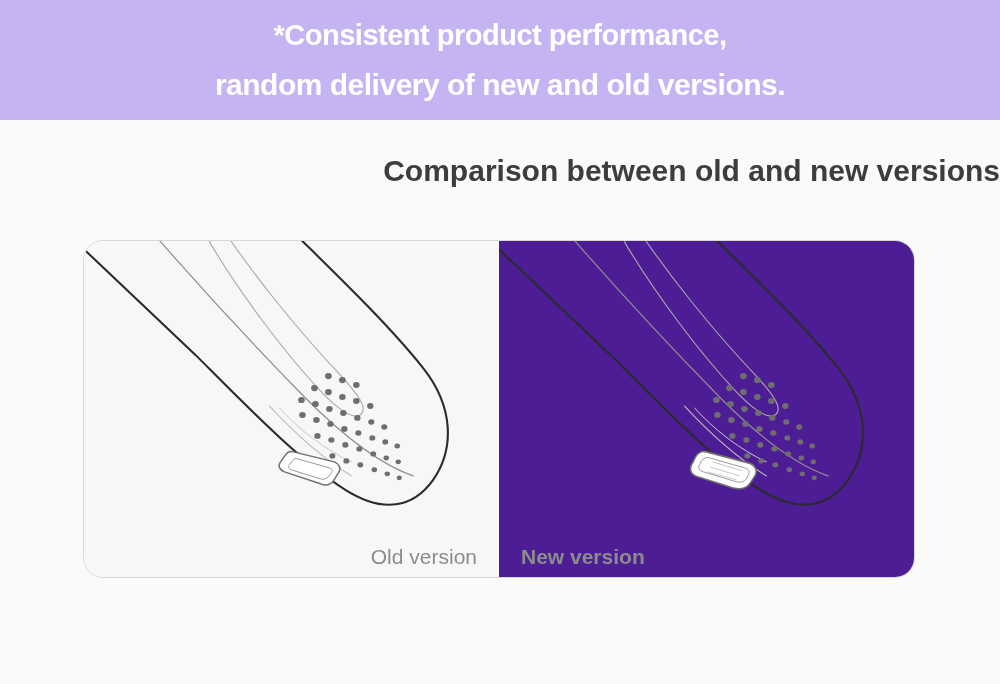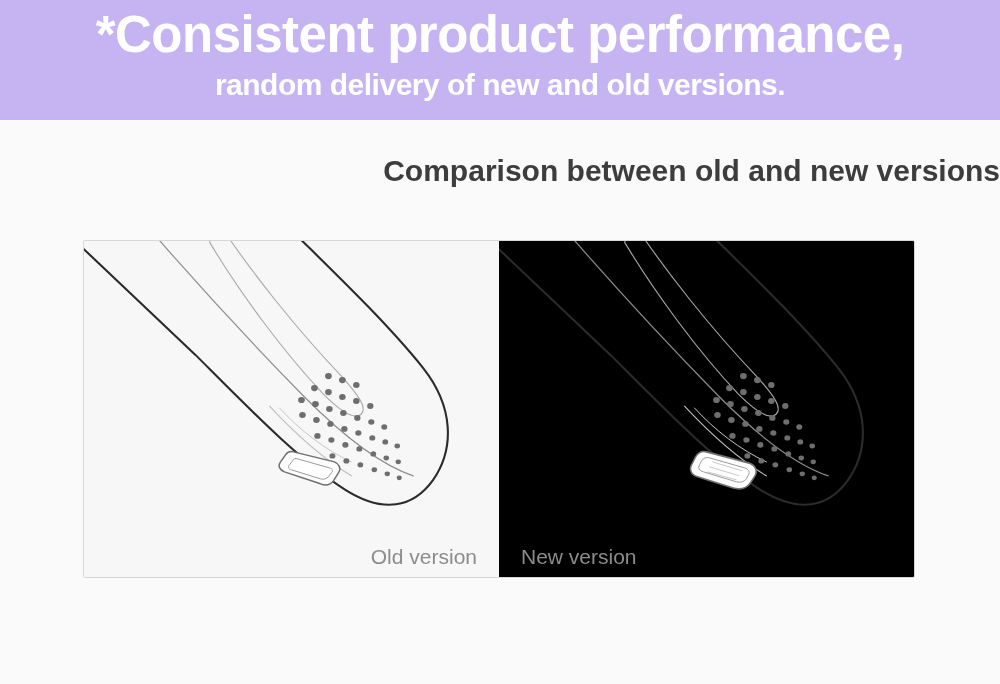--- a/index.html
+++ b/index.html
@@ -33,21 +33,21 @@
     flex-direction: column;
     align-items: center;
     justify-content: center;
     box-sizing: border-box;
     padding: 0 4px;
   }
   .banner-line {
     color: #ffffff;
     font-family: "Liberation Sans", sans-serif;
     font-weight: bold;
-    font-size: 51px;
+    font-size: 29px;
     line-height: 50px;
     letter-spacing: -0.5px;
     white-space: nowrap;
     text-align: center;
   }
   .banner-line.l2 {
     font-size: 30px;
   }
 
   
@@ -65,34 +65,34 @@
   }
 
   
   .compare-panel {
     position: absolute;
     left: 83px;
     top: 240px;
     width: 832px;
     height: 338px;
     border: 1px solid #d7d7d7;
-    border-radius: 2px;
+    border-radius: 20px;
     box-sizing: border-box;
     overflow: hidden;
     background: #ffffff;
     display: flex;
   }
   .pane {
     position: relative;
     width: 50%;
     height: 100%;
     overflow: hidden;
   }
   .pane.old  { background: #f7f7f7; }
-  .pane.new  { background: #000000; }
+  .pane.new  { background: #4c1d95; font-weight: bold; }
 
   .pane-svg {
     position: absolute;
     left: 0;
     top: 0;
     width: 100%;
     height: 100%;
     display: block;
   }
 

